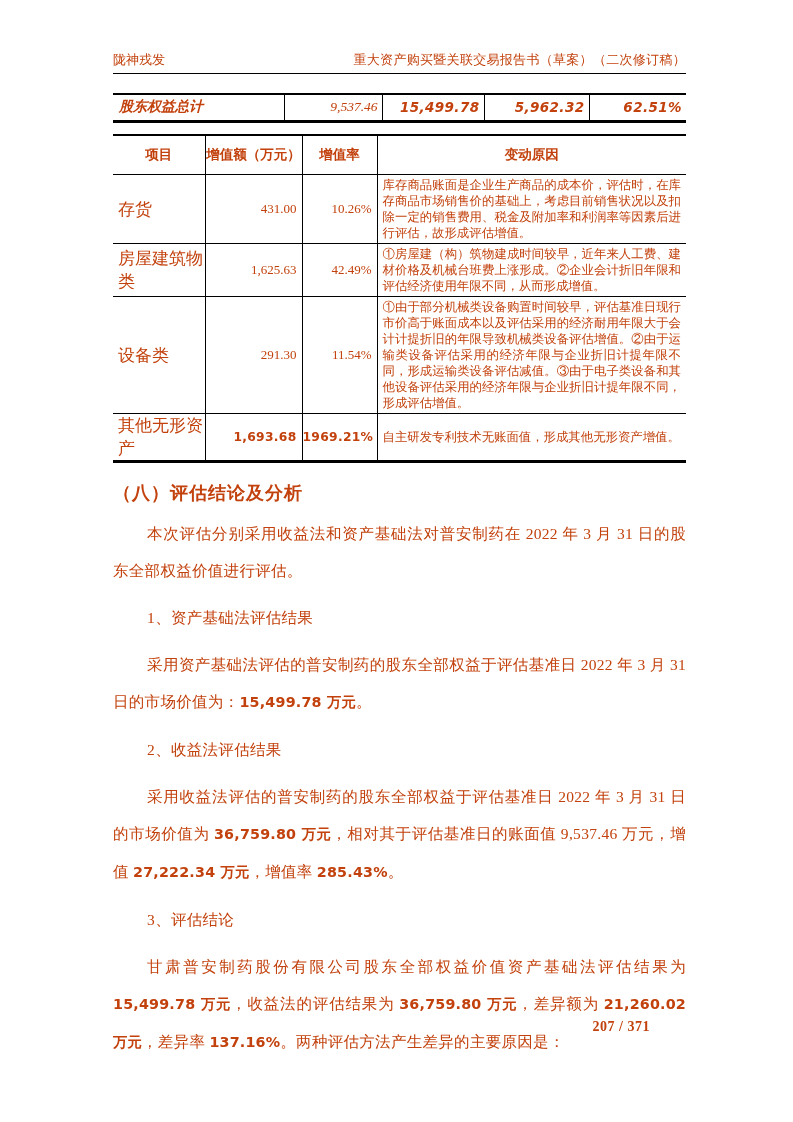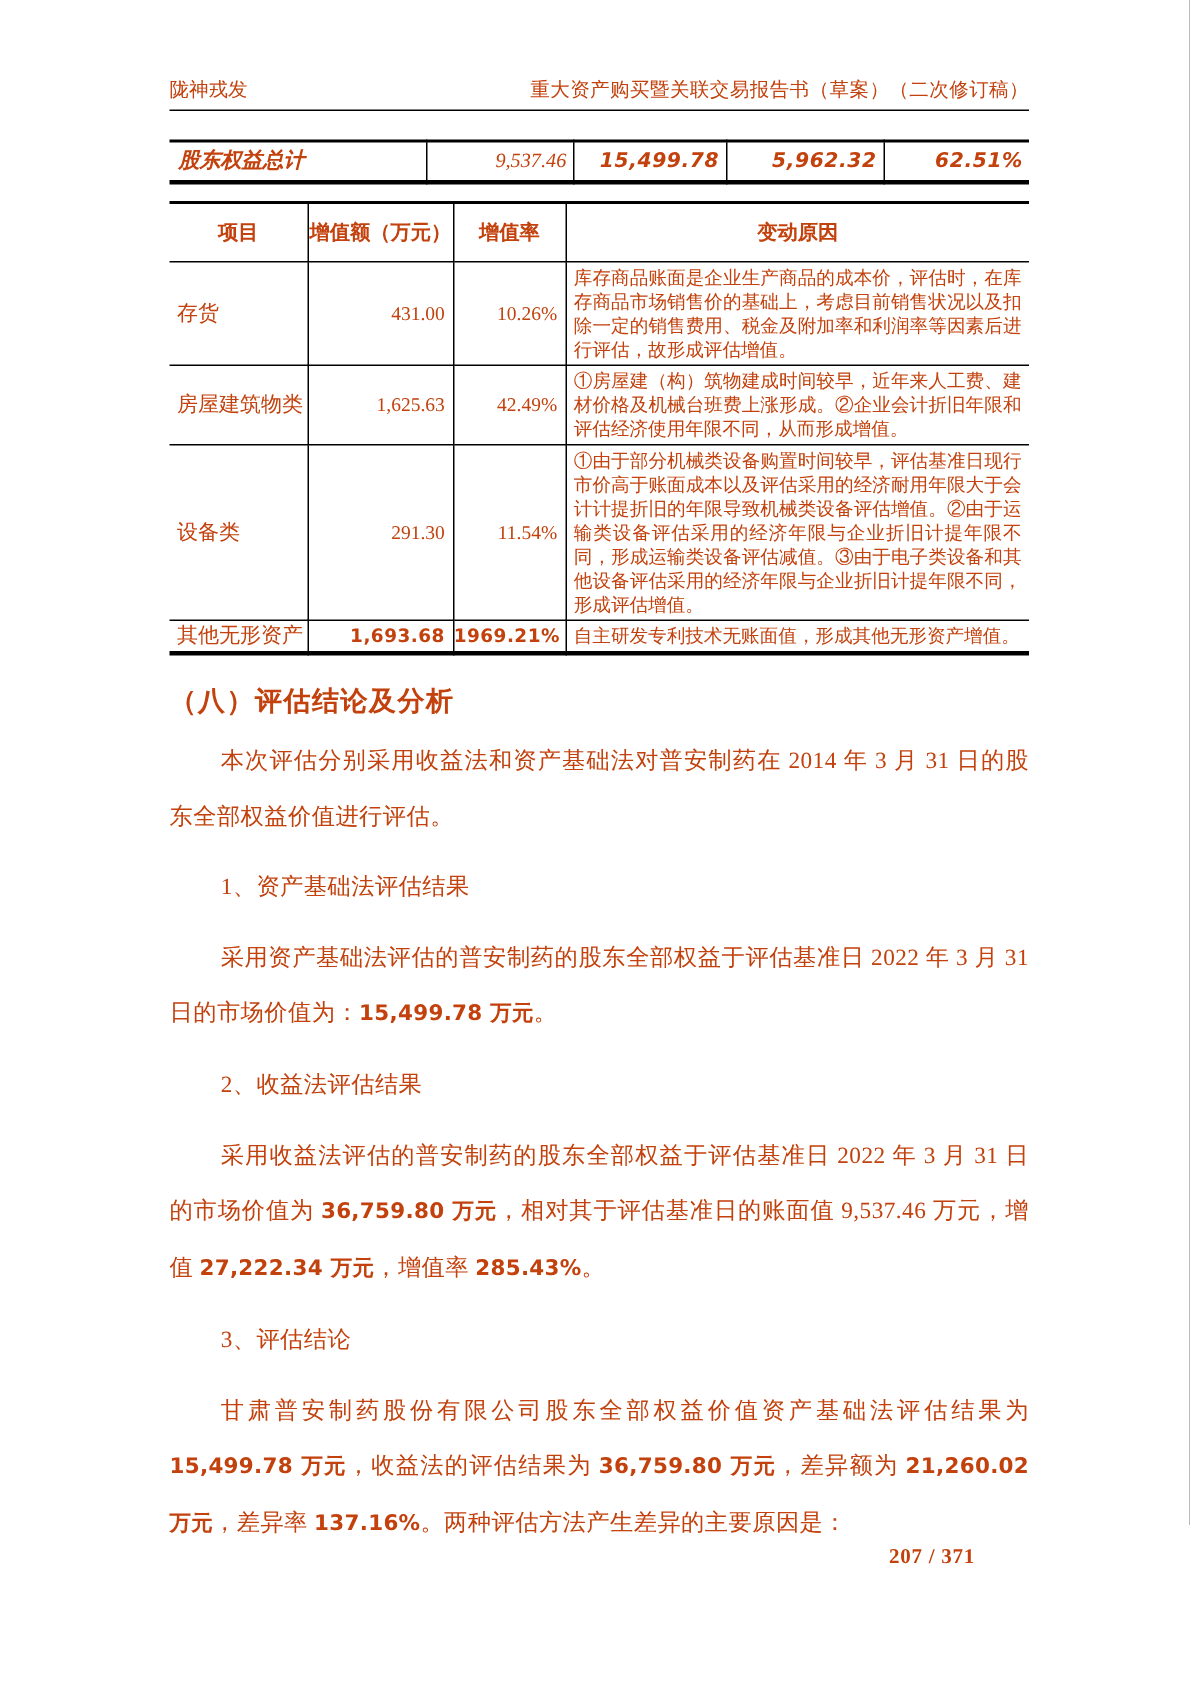--- a/index.html
+++ b/index.html
@@ -45,21 +45,21 @@
   
   .reason-table{ margin-top:11px; border-top:2px solid #000; border-bottom:3px solid #000; }
   .reason-table th,.reason-table td{ border:1px solid #000; vertical-align:middle; }
   .reason-table th:first-child,.reason-table td:first-child{ border-left:none; }
   .reason-table th:last-child,.reason-table td:last-child{ border-right:none; }
   .reason-table th{
     height:40px; text-align:center;
     font-family:"Liberation Sans","DejaVu Sans",sans-serif;
     font-weight:bold; font-size:13.5px;
   }
-  .reason-table .item{ font-size:14px; padding-left:5px; }
+  .reason-table .item{ font-size:17px; padding-left:5px; }
   .reason-table .amt,.reason-table .rate{ text-align:right; padding-right:5px; font-size:13px; }
   .reason-table .reason{
     font-size:12.4px; line-height:16px; padding:2px 5px; text-align:justify;
   }
   .reason-table tr.bold-row .amt,
   .reason-table tr.bold-row .rate{
     font-family:"DejaVu Sans","Liberation Sans",sans-serif;
     font-weight:bold; font-size:12.3px; letter-spacing:.3px;
   }
 
@@ -74,21 +74,21 @@
     text-indent:2.2em; text-align:justify; letter-spacing:.3px;
   }
   .subhead{ text-align:left; }
   .b{
     font-family:"DejaVu Sans","Liberation Sans",sans-serif;
     font-weight:bold; font-size:14.3px; letter-spacing:.2px;
   }
 
   .page-footer{
     position:absolute; top:1019px; right:143px;
-    font-size:14px; font-weight:bold; letter-spacing:.5px;margin-top:12px;
+    font-size:14px; font-weight:bold; letter-spacing:.5px;
   }
 </style>
 </head>
 <body>
 
 <div class="page">
   <div class="content">
 
     <div class="doc-header">
       <span class="left">陇神戎发</span>
@@ -151,21 +151,21 @@
         <td class="item">其他无形资产</td>
         <td class="amt">1,693.68</td>
         <td class="rate">1969.21%</td>
         <td class="reason">自主研发专利技术无账面值，形成其他无形资产增值。</td>
       </tr>
     </tbody>
       </table>
 
     <h2 class="section-heading">（八）评估结论及分析</h2>
 
-    <p class="para"><span>本次评估分别采用收益法和资产基础法对普安制药在 2014 年 3 月 31 日的股东全部权益价值进行评估。</span></p>
+    <p class="para"><span>本次评估分别采用收益法和资产基础法对普安制药在 2022 年 3 月 31 日的股东全部权益价值进行评估。</span></p>
 
     <p class="subhead">1、资产基础法评估结果</p>
     <p class="para"><span>采用资产基础法评估的普安制药的股东全部权益于评估基准日 2022 年 3 月 31 日的市场价值为：</span><span class="b">15,499.78 万元</span><span>。</span></p>
 
     <p class="subhead">2、收益法评估结果</p>
     <p class="para"><span>采用收益法评估的普安制药的股东全部权益于评估基准日 2022 年 3 月 31 日的市场价值为 </span><span class="b">36,759.80 万元</span><span>，相对其于评估基准日的账面值 9,537.46 万元，增值 </span><span class="b">27,222.34 万元</span><span>，增值率 </span><span class="b">285.43%</span><span>。</span></p>
 
     <p class="subhead">3、评估结论</p>
     <p class="para"><span>甘肃普安制药股份有限公司股东全部权益价值资产基础法评估结果为 </span><span class="b">15,499.78 万元</span><span>，收益法的评估结果为 </span><span class="b">36,759.80 万元</span><span>，差异额为 </span><span class="b">21,260.02 万元</span><span>，差异率 </span><span class="b">137.16%</span><span>。两种评估方法产生差异的主要原因是：</span></p>
 

